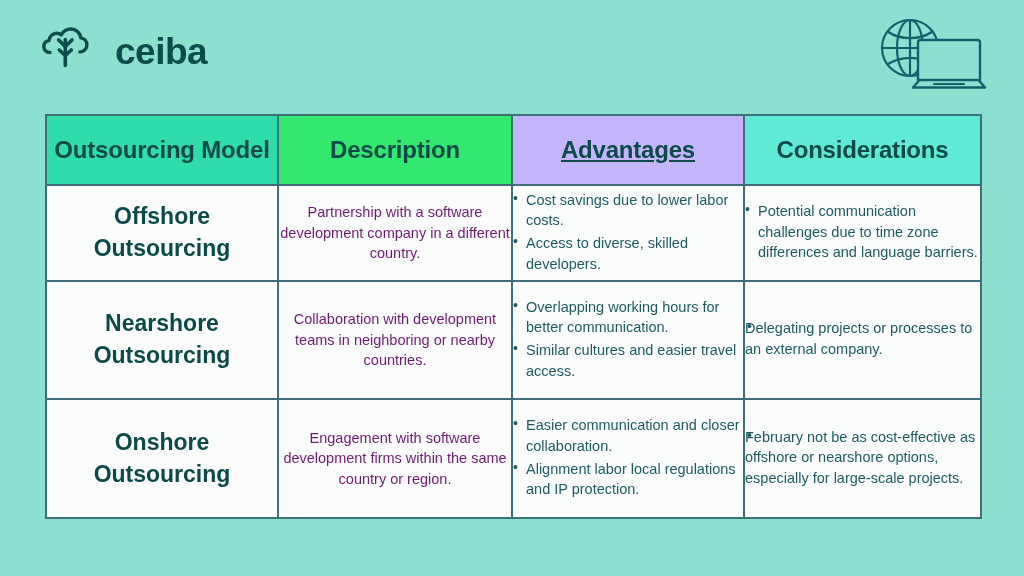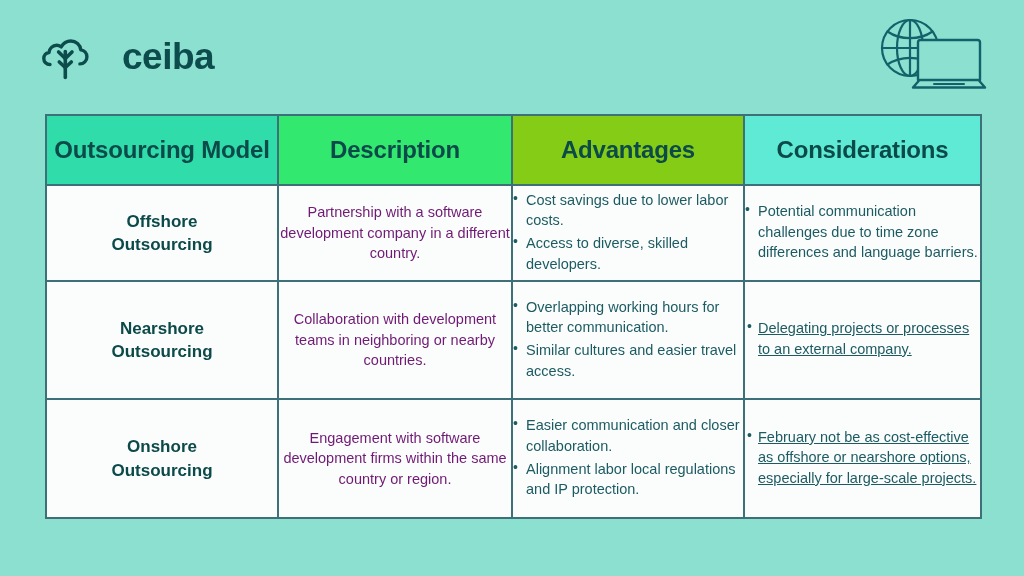--- a/index.html
+++ b/index.html
@@ -12,24 +12,24 @@
     background: #8ce0cf;
     font-family: "Liberation Sans", sans-serif;
     overflow: hidden;
     position: relative;
   }
 
   
   #brand-header {
     position: absolute;
     left: 42px;
-    top: 38px;
+    top: 26px;
     display: flex;
-    align-items: flex-start;
-    gap: 24px;
+    align-items: flex-end;
+    gap: 17px;
   }
   #brand-logo-icon { display: block; }
   #brand-name {
     font-size: 37px;
     font-weight: 700;
     letter-spacing: -0.5px;
     color: #0d4c4c;
     line-height: 1;
     font-family: "Liberation Sans", sans-serif;
   }
@@ -74,21 +74,21 @@
   .col-desc  { width: 234px; }
   .col-adv   { width: 232px; }
   .col-cons  { width: 237px; }
 
   .row-1 td { height: 94px; }
   .row-2 td { height: 116px; }
   .row-3 td { height: 117px; }
 
   .cell-model {
     text-align: center;
-    font-size: 17px;
+    font-size: 23px;
     font-weight: 700;
     color: #0c4a4a;
     line-height: 1.38;
     padding: 0 12px;
   }
   .cell-desc {
     text-align: center;
     font-size: 14.5px;
     color: #701a75;
     line-height: 1.42;
@@ -111,21 +111,21 @@
     margin-bottom: 2px;
   }
   .cell-list li::before {
     content: "•";
     position: absolute;
     left: 0;
     top: -1px;
     font-size: 14px;
     color: #1d5b63;
   }
-  .cell-list.indent li { padding-left: 13px; text-decoration: underline; }
+  .cell-list.indent li { padding-left: 0; }
   .cell-list.indent li::before { left: 2px; }
 </style>
 </head>
 <body style="background: rgb(140, 224, 207);">
 
 <div id="brand-header">
   <span>
     <svg id="brand-logo-icon" width="56" height="44" viewBox="0 0 56 44" fill="none" aria-hidden="true">
       <path d="M8 26.5c-3.6 0-6.2-2.6-6.2-6 0-3.1 2.2-5.6 5.2-6 .4-4.1 3.6-7.2 7.6-7.2 1.7 0 3.3.6 4.6 1.6C21.1 5.6 24.6 3 28.8 3c5.2 0 9.5 3.9 10 8.9 3.5.5 6.1 3.4 6.1 7 0 3.9-3.1 7-7 7" stroke="#0d4c4c" stroke-width="3.4" stroke-linecap="round" stroke-linejoin="round"></path>
       <path d="M23.3 13.5v26" stroke="#0d4c4c" stroke-width="3.6" stroke-linecap="round"></path>
@@ -162,21 +162,21 @@
   <colgroup>
     <col class="col-model">
       <col class="col-desc">
       <col class="col-adv">
       <col class="col-cons">
   </colgroup>
   <thead>
     <tr>
       <th class="hdr-0" style="background: rgb(47, 220, 170);">Outsourcing Model</th>
       <th class="hdr-1" style="background: rgb(50, 232, 111);">Description</th>
-      <th class="hdr-2" style="background: #84cc16;">Advantages</th>
+      <th class="hdr-2" style="background: #c4b5fd; text-decoration: underline;">Advantages</th>
       <th class="hdr-3" style="background: #5eead4;">Considerations</th>
     </tr>
   </thead>
   <tbody>
     <tr class="row-1">
       <td class="cell-model">Offshore<br>Outsourcing</td>
       <td class="cell-desc">Partnership with a software development company in a different country.</td>
       <td class="cell-list">
           <ul>
             <li>Cost savings due to lower labor costs.</li>

